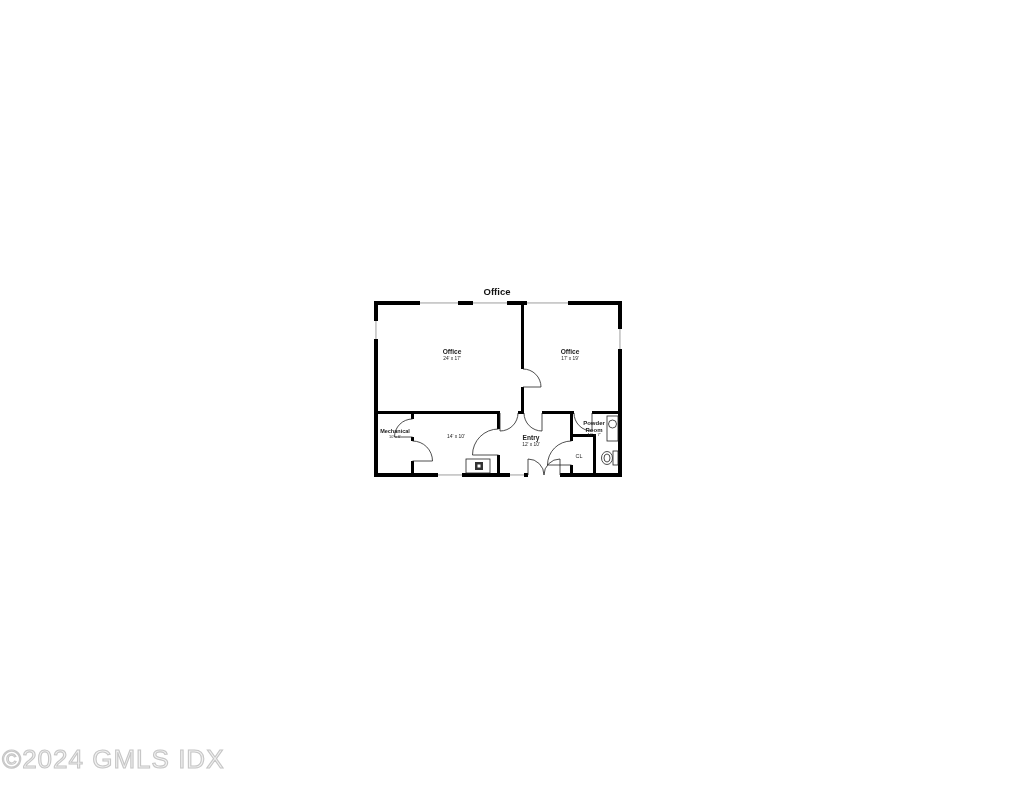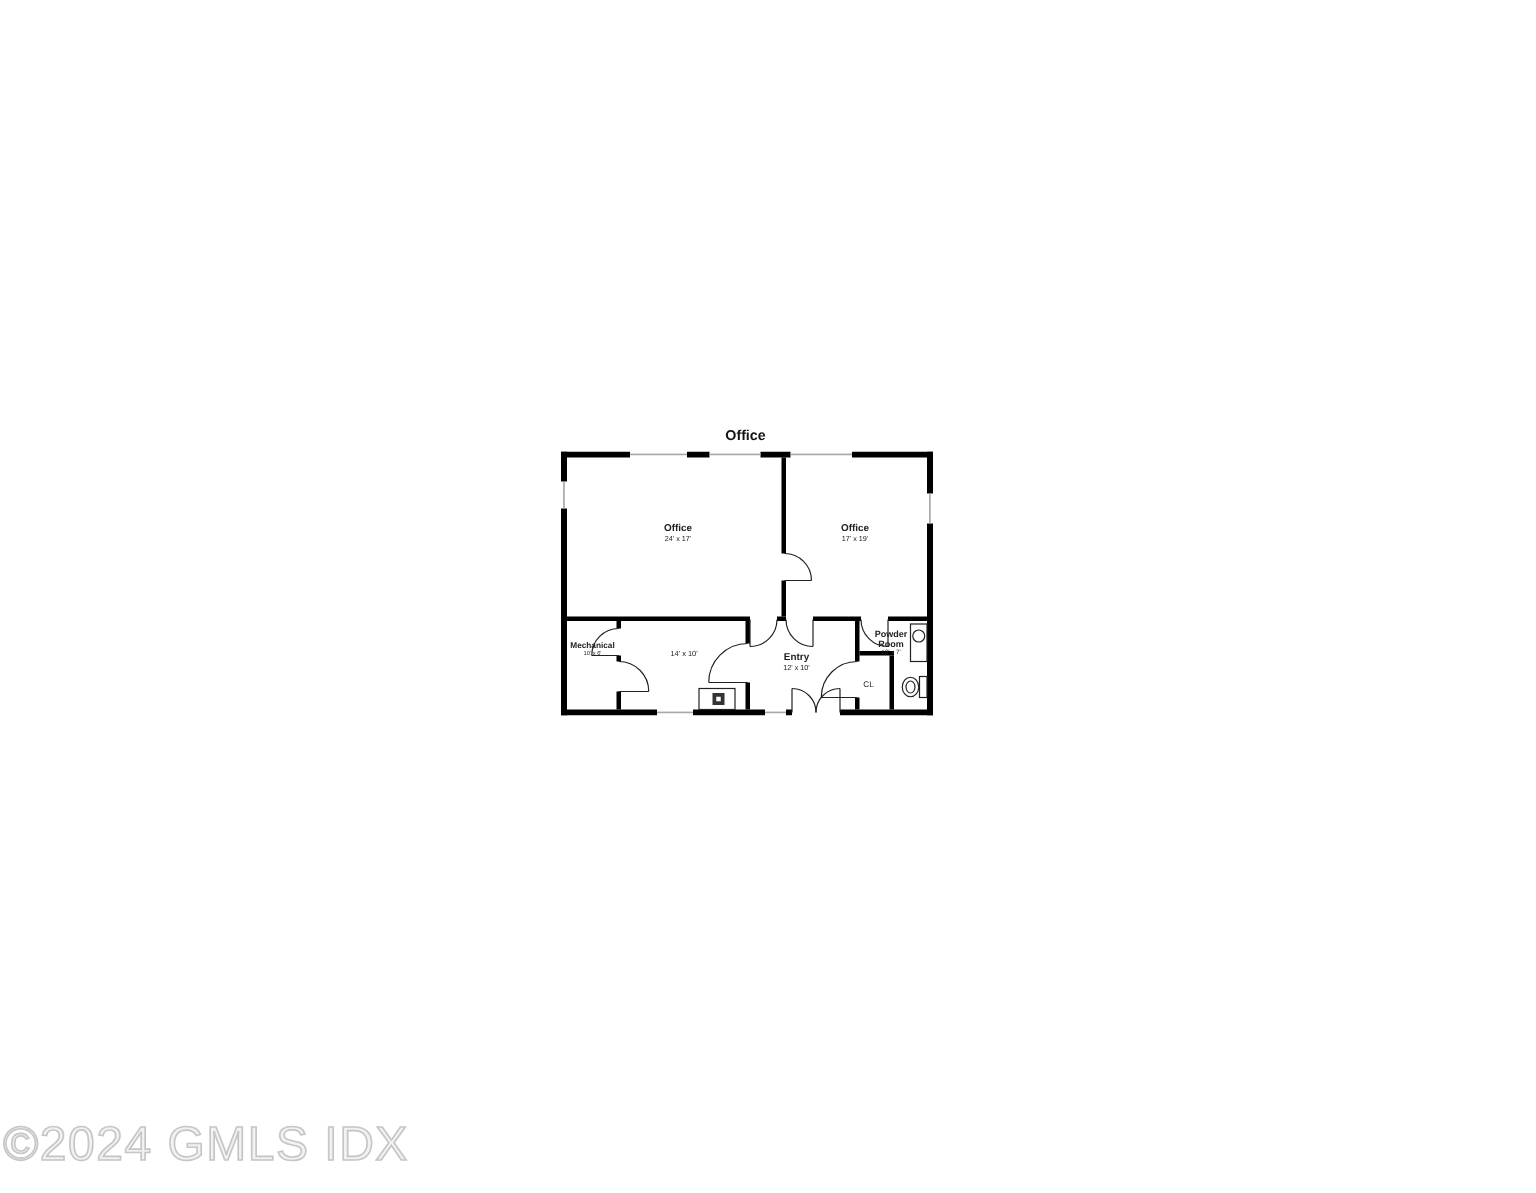--- a/index.html
+++ b/index.html
@@ -26,21 +26,21 @@
   .lbl-mech .rname{font-size:10px;}
   .lbl-mech .rdims{font-size:7px;}
   .lbl-entry{left:157px;top:140px;transform:translate(-50%,-50%) scale(0.60);}
   .lbl-entry .rname{font-size:11px;}
   .lbl-entry .rdims{font-size:8px;}
   .lbl-powder{left:220px;top:128px;transform:translate(-50%,-50%) scale(0.60);}
   .lbl-powder .rname{font-size:10px;line-height:1.05;}
   .lbl-powder .rdims{font-size:7px;}
   .lbl-cl{left:205px;top:155px;transform:translate(-50%,-50%) scale(0.60);font-size:9px;color:#222;}
 
-  .watermark{position:absolute;left:2px;top:744px;font-size:32px;letter-spacing:1px;
+  .watermark{position:absolute;left:2px;top:744px;font-size:26px;letter-spacing:1px;
     color:#f2f2f2;-webkit-text-stroke:1.1px #c6c6c6;white-space:nowrap;}
 </style>
 </head>
 <body>
 
 <div class="canvas">
 
   <div class="plan-wrap">
 
     <div class="plan-title">Office</div>

